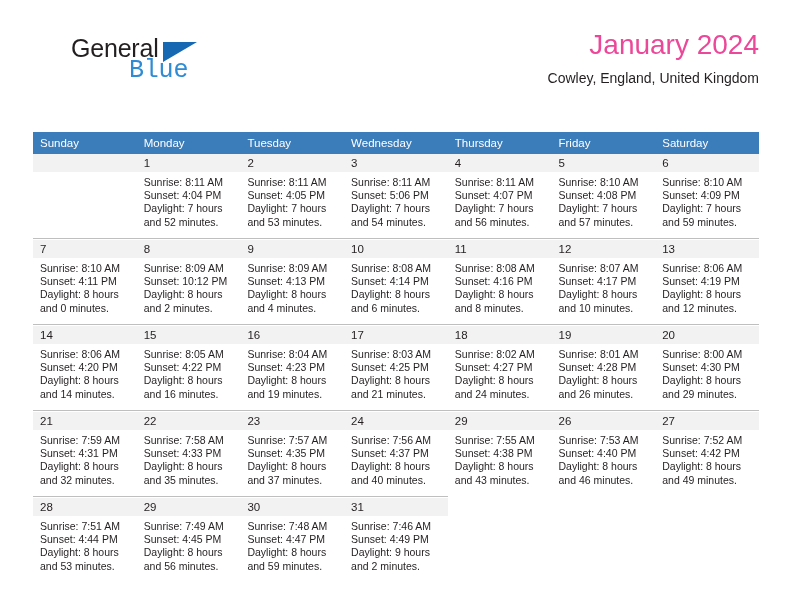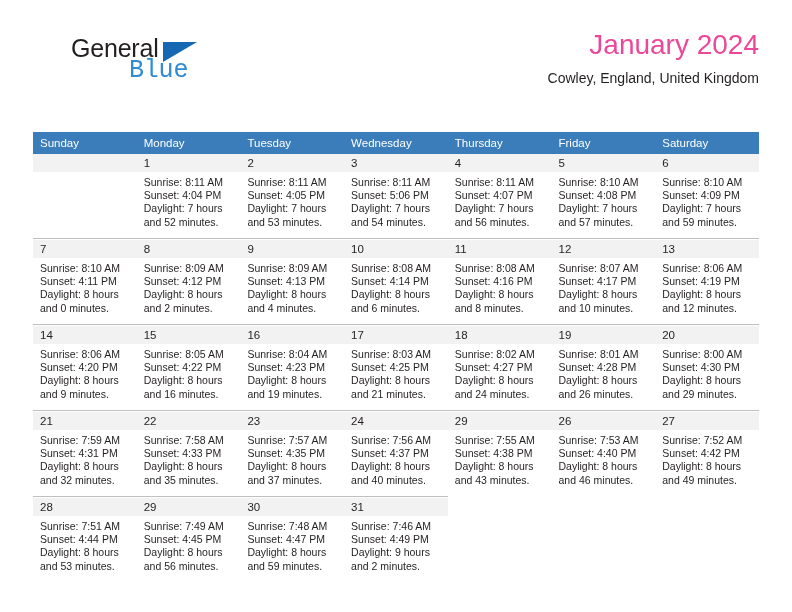--- a/index.html
+++ b/index.html
@@ -279,21 +279,21 @@
                 <div>Daylight: 8 hours</div>
                 <div>and 0 minutes.</div>
               </div>
             </div>
           </td>
           <td>
             <div class="cell">
               <div class="daynum-band">8</div>
               <div class="info">
                 <div>Sunrise: 8:09 AM</div>
-                <div>Sunset: 4:12 PM</div>
+                <div>Sunset: 10:12 PM</div>
                 <div>Daylight: 8 hours</div>
                 <div>and 2 minutes.</div>
               </div>
             </div>
           </td>
           <td>
             <div class="cell">
               <div class="daynum-band">9</div>
               <div class="info">
                 <div>Sunrise: 8:09 AM</div>
@@ -358,21 +358,21 @@
           <td></td>
         </tr>
         <tr>
           <td>
             <div class="cell">
               <div class="daynum-band">14</div>
               <div class="info">
                 <div>Sunrise: 8:06 AM</div>
                 <div>Sunset: 4:20 PM</div>
                 <div>Daylight: 8 hours</div>
-                <div>and 9 minutes.</div>
+                <div>and 14 minutes.</div>
               </div>
             </div>
           </td>
           <td>
             <div class="cell">
               <div class="daynum-band">15</div>
               <div class="info">
                 <div>Sunrise: 8:05 AM</div>
                 <div>Sunset: 4:22 PM</div>
                 <div>Daylight: 8 hours</div>

